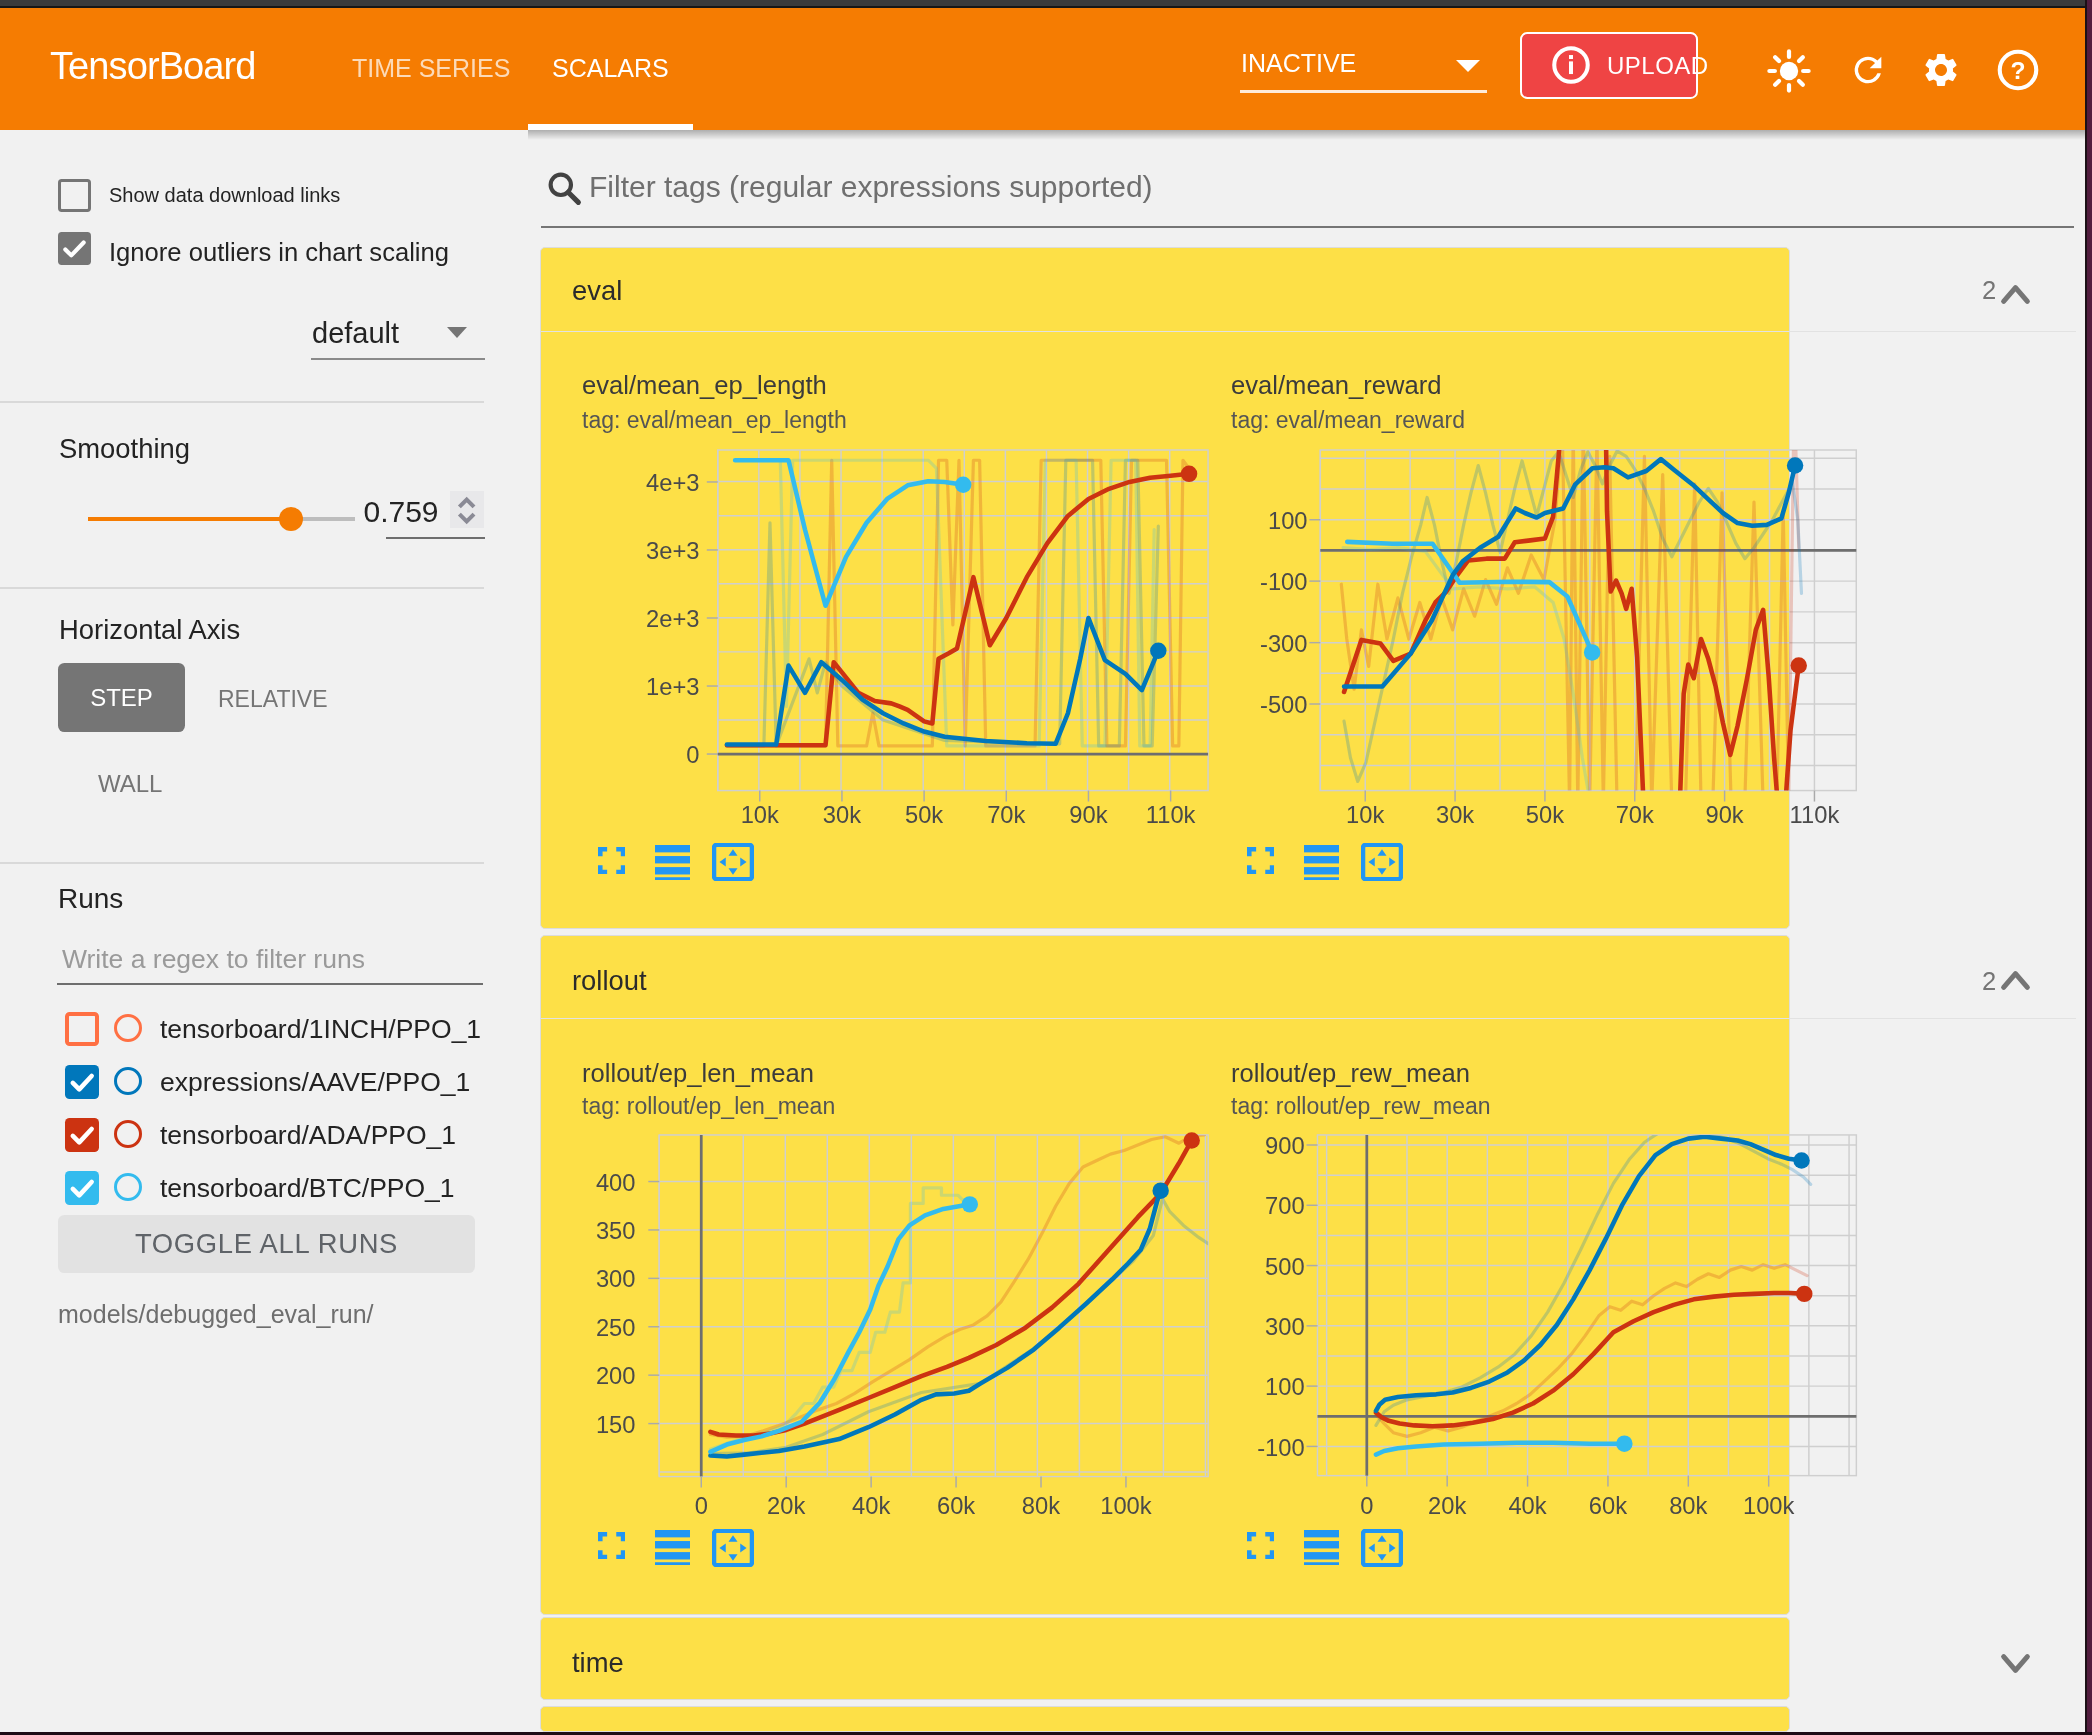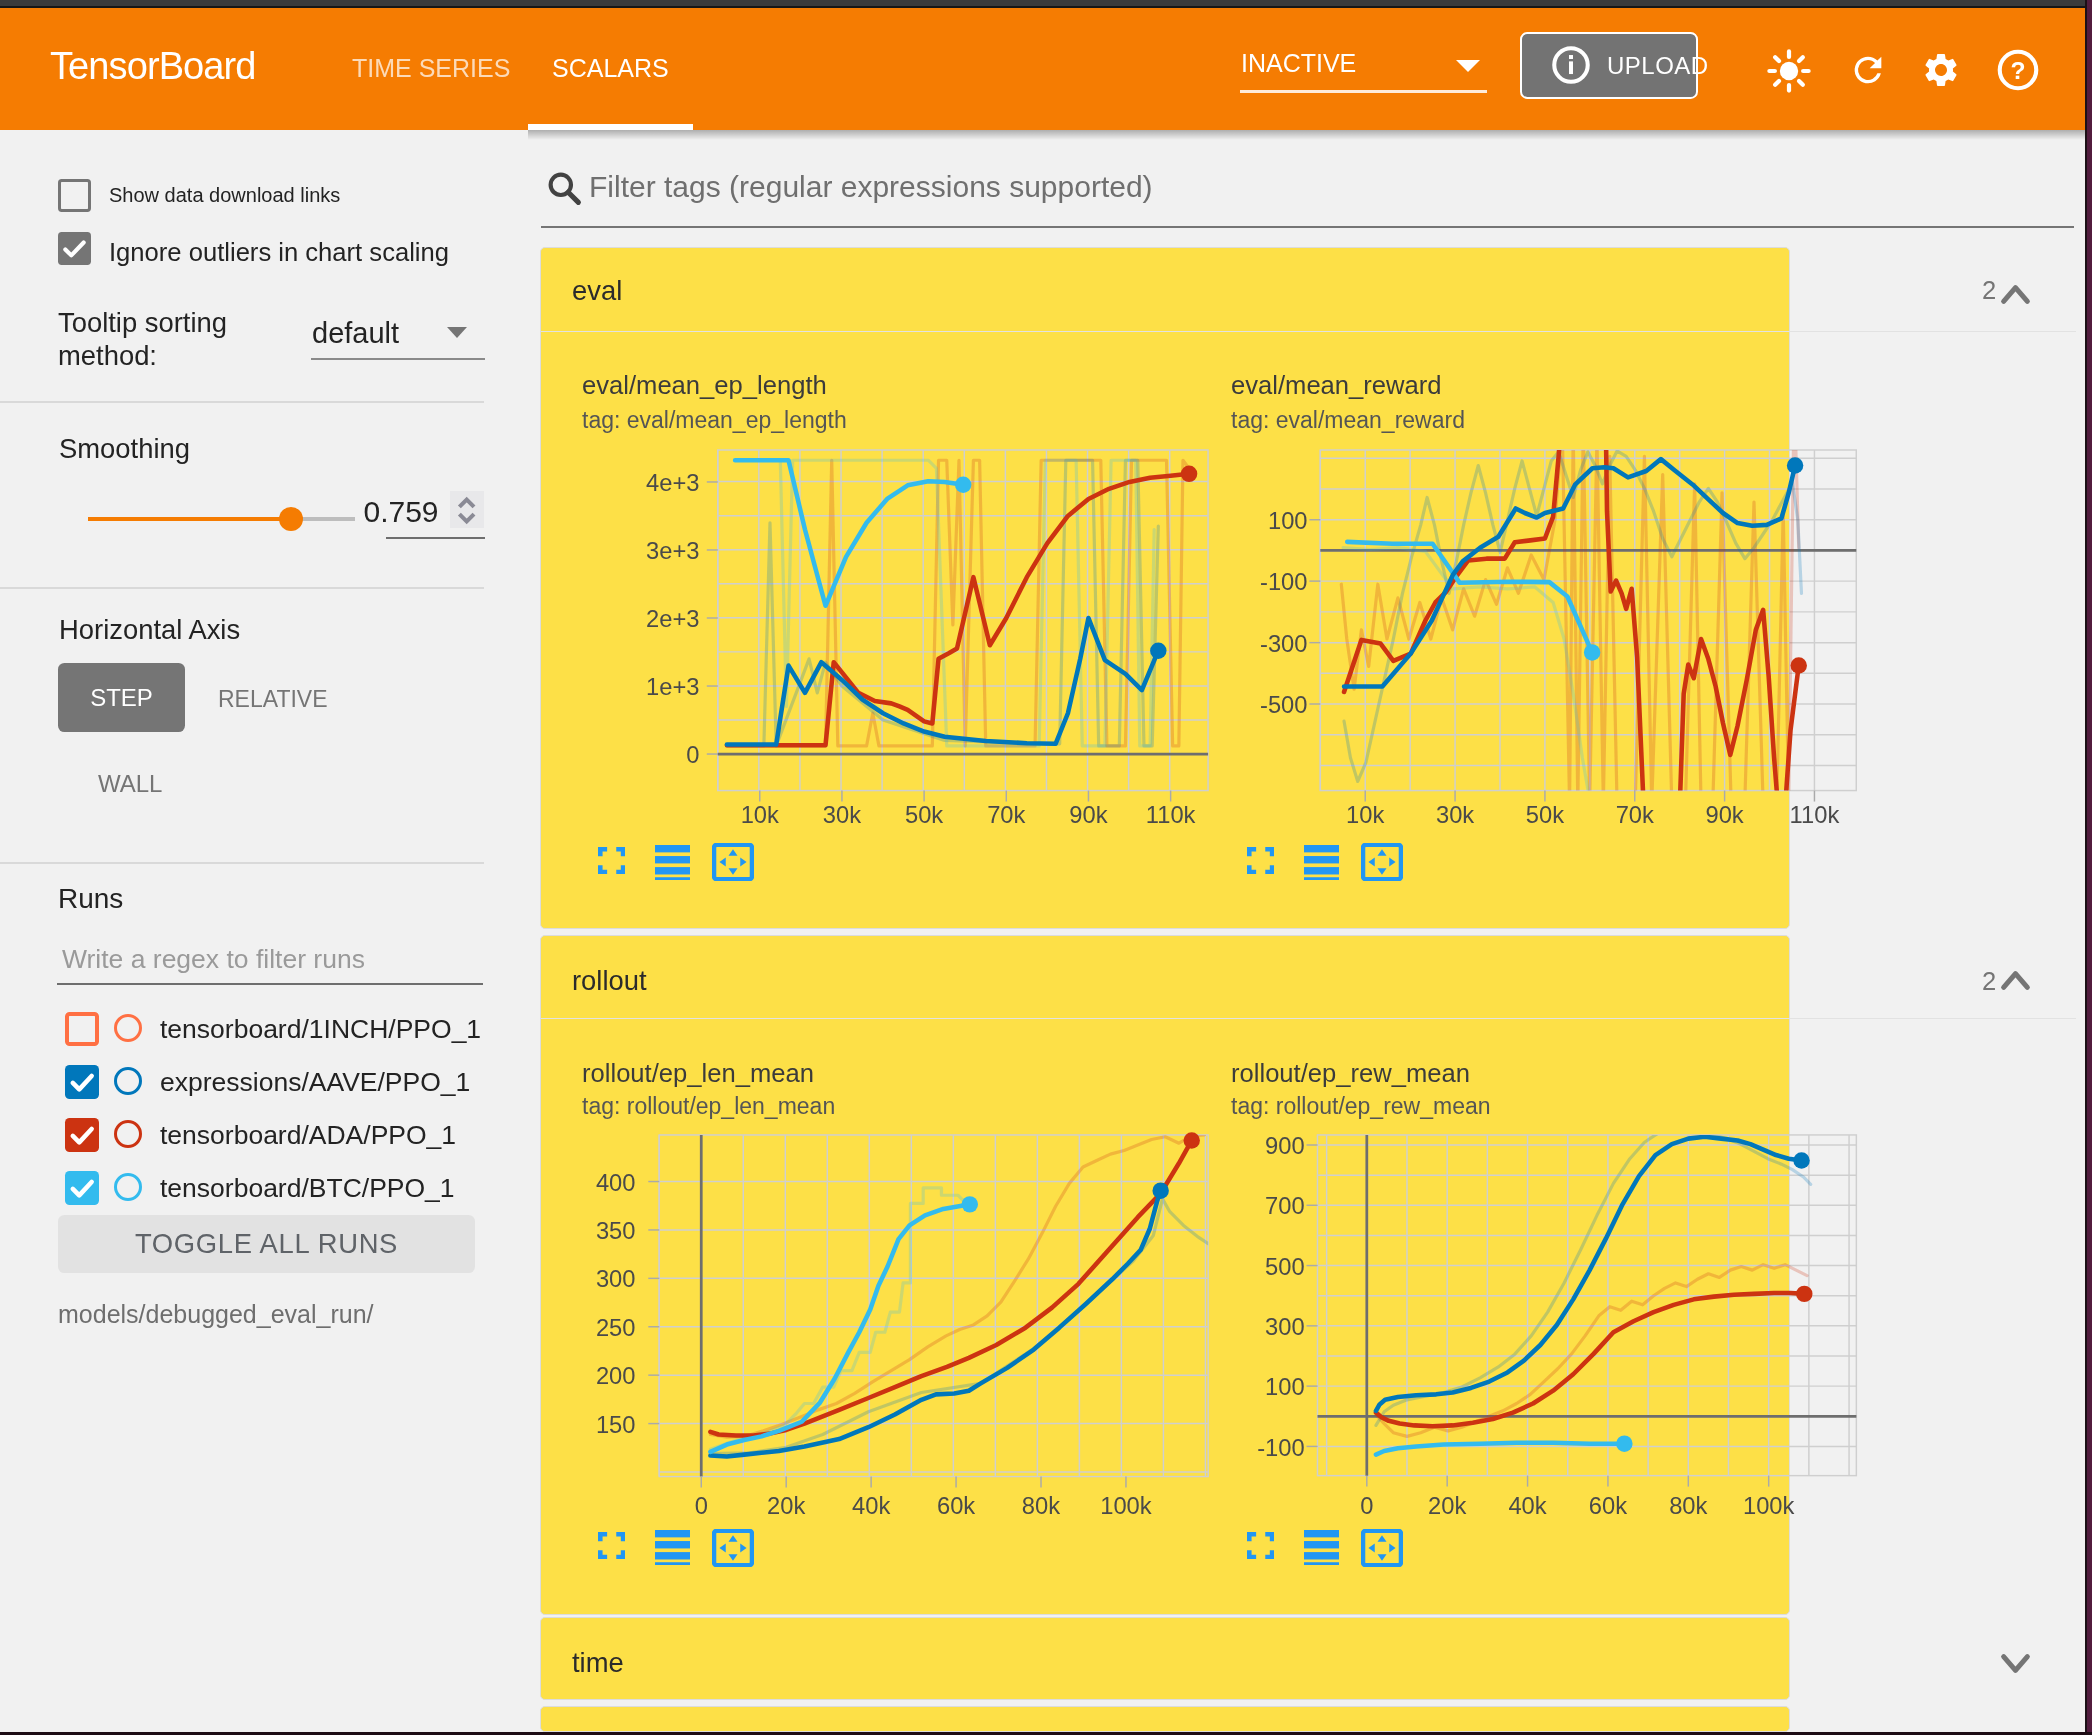--- a/index.html
+++ b/index.html
@@ -21,21 +21,21 @@
 <div class="abs" style="left:0;top:8.2px;width:2092px;height:122px;background:#f57c02">
   <div class="abs" style="left:50px;top:37px;font-size:38px;font-weight:500;letter-spacing:-0.9px;color:#fff">TensorBoard</div>
   <div class="abs" style="left:352px;top:46px;font-size:25px;font-weight:500;letter-spacing:0px;color:rgba(255,255,255,.72)">TIME SERIES</div>
   <div class="abs" style="left:552px;top:46px;font-size:25px;font-weight:500;letter-spacing:0px;color:#fff">SCALARS</div>
   <div class="abs" style="left:528px;top:116px;width:165px;height:5.5px;background:#fff"></div>
 
   <div class="abs" style="left:1241px;top:41px;font-size:25px;color:#fff">INACTIVE</div>
   <div class="abs" style="left:1456px;top:52px;width:0;height:0;border-left:12px solid transparent;border-right:12px solid transparent;border-top:12.8px solid #fff"></div>
   <div class="abs" style="left:1240px;top:82px;width:247px;height:2.7px;background:rgba(255,255,255,.85)"></div>
 
-  <div class="abs" style="left:1520px;top:24px;width:178px;height:67px;border:2.3px solid #fff;border-radius:7.3px;background:#737373">
+  <div class="abs" style="left:1520px;top:24px;width:178px;height:67px;border:2.3px solid #fff;border-radius:7.3px;background:#ef4444">
     <svg class="abs" style="left:30px;top:12px" width="38" height="38" viewBox="0 0 42 42">
       <circle cx="21" cy="21" r="18.5" fill="none" stroke="#fff" stroke-width="4.5"></circle>
       <rect x="18.8" y="17" width="4.4" height="14" fill="#fff"></rect>
       <rect x="18.8" y="10" width="4.4" height="4.4" fill="#fff"></rect>
     </svg>
     <div class="abs" style="left:85px;top:17.4px;font-size:24px;letter-spacing:0.5px;color:#fff">UPLOAD</div>
   </div>
 
   <svg class="abs" style="left:1767px;top:41px" width="44" height="44" viewBox="0 0 48 48">
     <circle cx="24" cy="24" r="10" fill="#fff"></circle>
@@ -70,21 +70,20 @@
   <div class="abs" style="left:58px;top:49px;width:33px;height:33px;border:3.7px solid #757575;border-radius:3.7px"></div>
   <div class="abs" style="left:109px;top:54px;font-size:20px;color:#232323">Show data download links</div>
 
   <div class="abs" style="left:58px;top:102px;width:33px;height:33px;border-radius:3.7px;background:#757575">
     <svg width="33" height="33" viewBox="0 0 36 36">
           <polyline points="8,19 14.5,25.5 28,11.5" fill="none" stroke="#fff" stroke-width="4.5" stroke-linecap="round" stroke-linejoin="round"></polyline>
         </svg>
   </div>
   <div class="abs" style="left:109px;top:108px;font-size:25.6px;color:#232323;white-space:nowrap;width:341px;overflow:hidden">Ignore outliers in chart scaling</div>
 
-  <div class="abs" style="left:58px;top:176px;width:256px;font-size:27.4px;line-height:33px;color:#232323">Tooltip sorting method:</div>
   <div class="abs" style="left:312px;top:187px;font-size:29px;color:#232323">default</div>
   <div class="abs" style="left:447px;top:197px;width:0;height:0;border-left:10px solid transparent;border-right:10px solid transparent;border-top:11px solid #757575"></div>
   <div class="abs" style="left:311px;top:228px;width:174px;height:1.8px;background:#8a8a8a"></div>
 
   <div class="abs" style="left:0;top:271px;width:484px;height:1.8px;background:#d9d9d9"></div>
 
   <div class="abs" style="left:59px;top:303px;font-size:27.4px;color:#232323">Smoothing</div>
   <div class="abs" style="left:88px;top:387px;width:267px;height:3.7px;background:#bdbdbd"></div>
   <div class="abs" style="left:88px;top:387px;width:203px;height:3.7px;background:#f57c02"></div>
   <div class="abs" style="left:279px;top:377px;width:24px;height:24px;border-radius:50%;background:#f57c02"></div>

